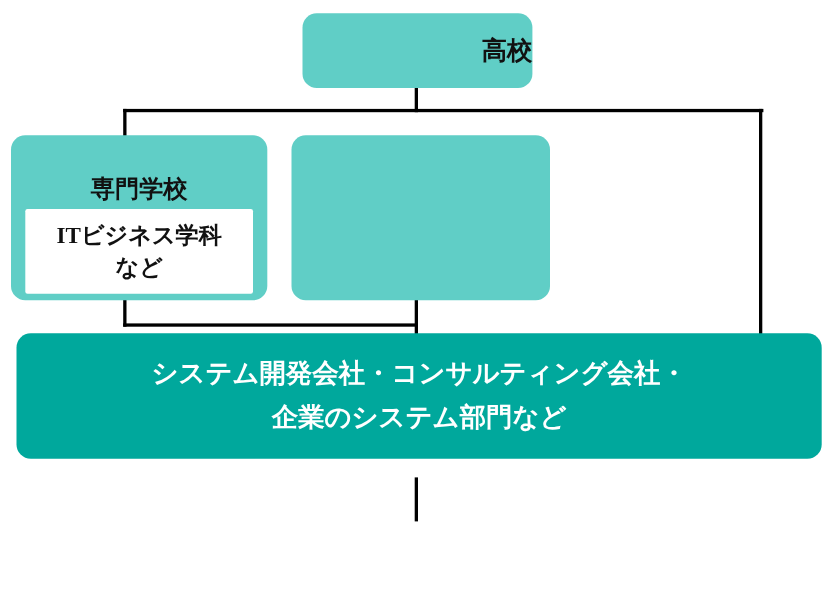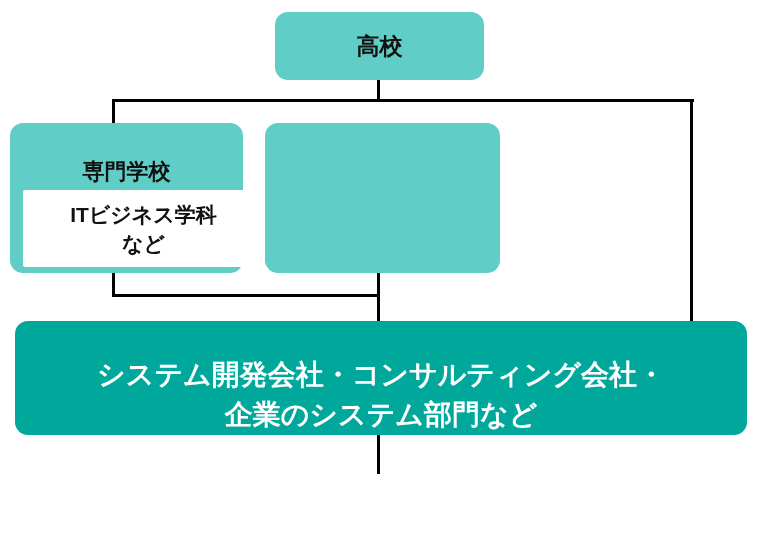--- a/index.html
+++ b/index.html
@@ -18,27 +18,27 @@
   .node {
     position: absolute;
     box-sizing: border-box;
     display: flex;
     align-items: center;
     justify-content: center;
     text-align: center;
     font-weight: bold;
     color: #111111;
   }
-  .node.light { background: #60cec6; border-radius: 13px; }
+  .node.light { background: #60cec6; border-radius: 13px; justify-content: flex-end; }
   .node.dark  { background: #00a89c; border-radius: 13px; color: #ffffff; }
 
   .node-highschool { left: 275px; top: 12px;  width: 209px; height: 68px;  font-size: 23px; }
   .node-vocational { left: 10px;  top: 123px; width: 233px; height: 150px; }
   .node-university { left: 265px; top: 123px; width: 235px; height: 150px; }
-  .node-employers  { left: 15px;  top: 321px; width: 732px; height: 114px; font-size: 28px; line-height: 40px; white-space: pre-line; align-items: flex-end; }
+  .node-employers  { left: 15px;  top: 303px; width: 732px; height: 114px; font-size: 24px; line-height: 40px; white-space: pre-line; }
   .node-goal       { left: 13px;  top: 472px; width: 734px; height: 64px;  font-size: 26px; letter-spacing: 0.5px; }
 
   .group-box { display: block; }
   .group-label {
     position: absolute;
     left: 0; right: 0; top: 18px;
     text-align: center;
     font-weight: bold;
     font-size: 22px;
     color: #111111;
@@ -51,21 +51,21 @@
     display: flex;
     align-items: center;
     justify-content: center;
     text-align: center;
     font-weight: bold;
     font-size: 21px;
     line-height: 29px;
     color: #111111;
     white-space: pre-line;
   }
-  .sub-vocational { left: 13px; top: 67px; width: 241px; height: 77px; }
+  .sub-vocational { left: 13px; top: 67px; width: 207px; height: 77px; font-family: Liberation Serif, serif; }
   .sub-university { left: 12px; top: 70px; width: 213px; height: 75px; }
 
   .line {
     position: absolute;
     background: #000000;
   }
   .line-v-highschool { left: 377px; top: 80px;  width: 3px;   height: 22px; }
   .line-h-upper      { left: 112px; top: 99px;  width: 582px; height: 3px;  }
   .line-v-left-a     { left: 112px; top: 99px;  width: 3px;   height: 27px; }
   .line-v-right      { left: 690px; top: 99px;  width: 3px;   height: 224px;}

